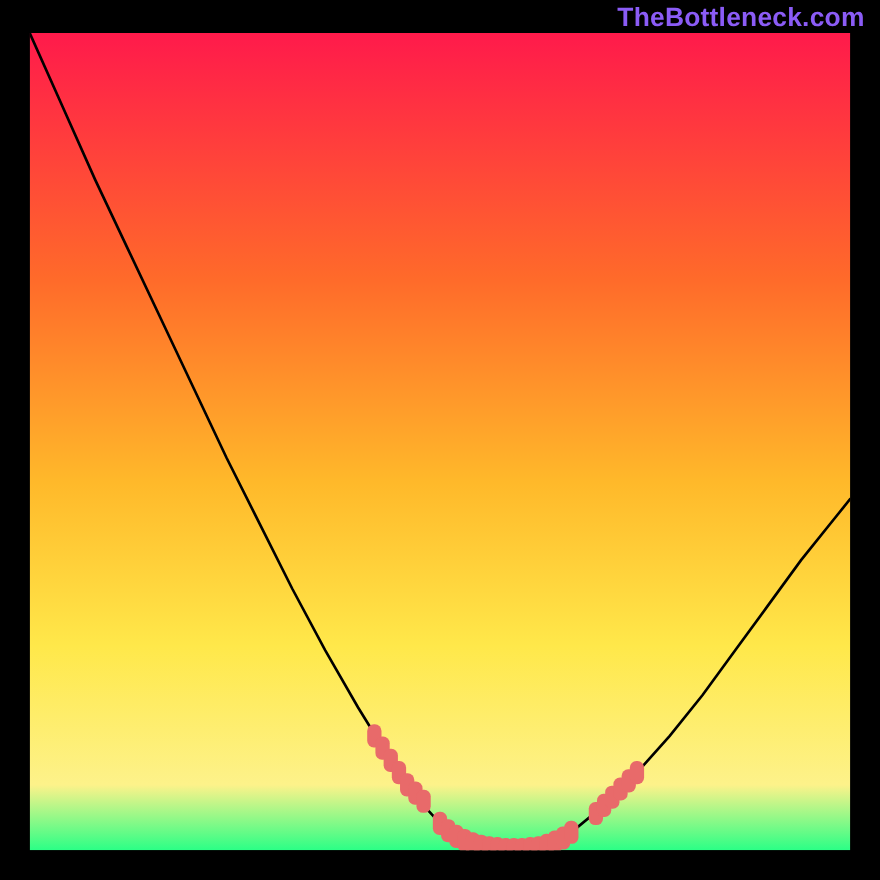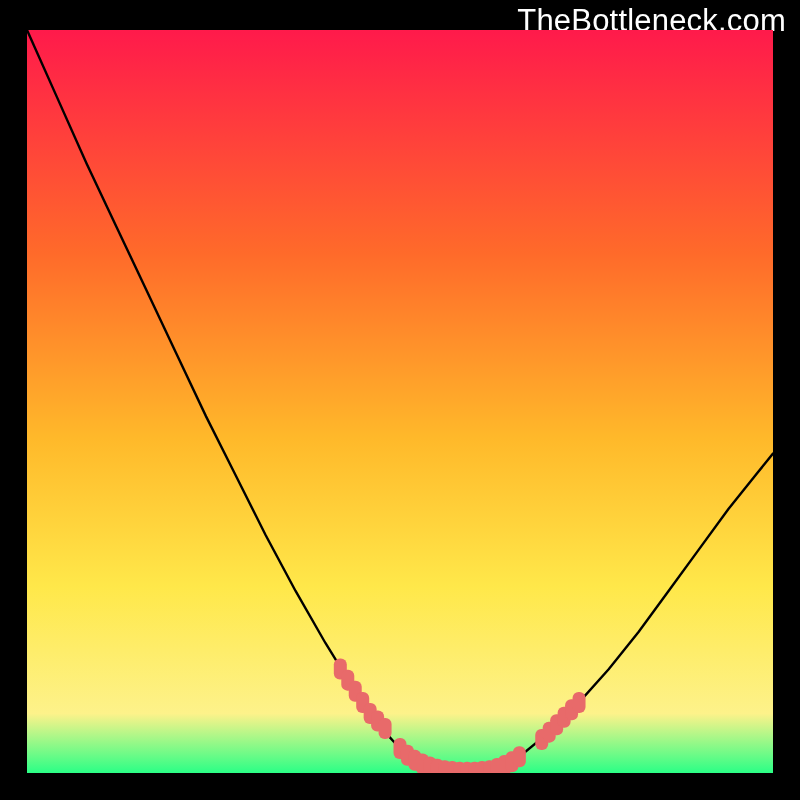--- a/index.html
+++ b/index.html
@@ -14,23 +14,23 @@
   .frame {
     position: relative;
     width: 800px;
     height: 800px;
     background: #000;
   }
   .attribution {
     position: absolute;
     top: 3px;
     right: 14px;
-    color: #ffffff;
-    font-size: 31px;
-    font-weight: normal;
+    color: #8b5cf6;
+    font-size: 24px;
+    font-weight: bold;
     letter-spacing: 0.2px;
   }
   .plot {
     position: absolute;
     left: 27px;
     top: 30px;
     width: 746px;
     height: 743px;
   }
 </style>

